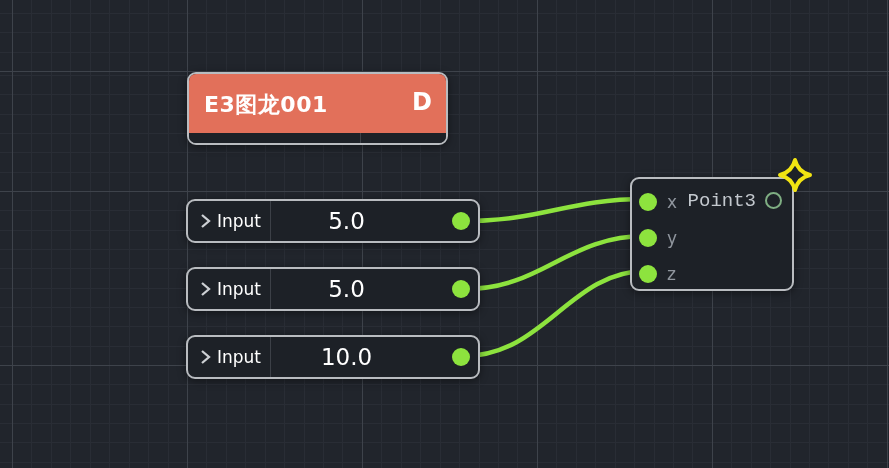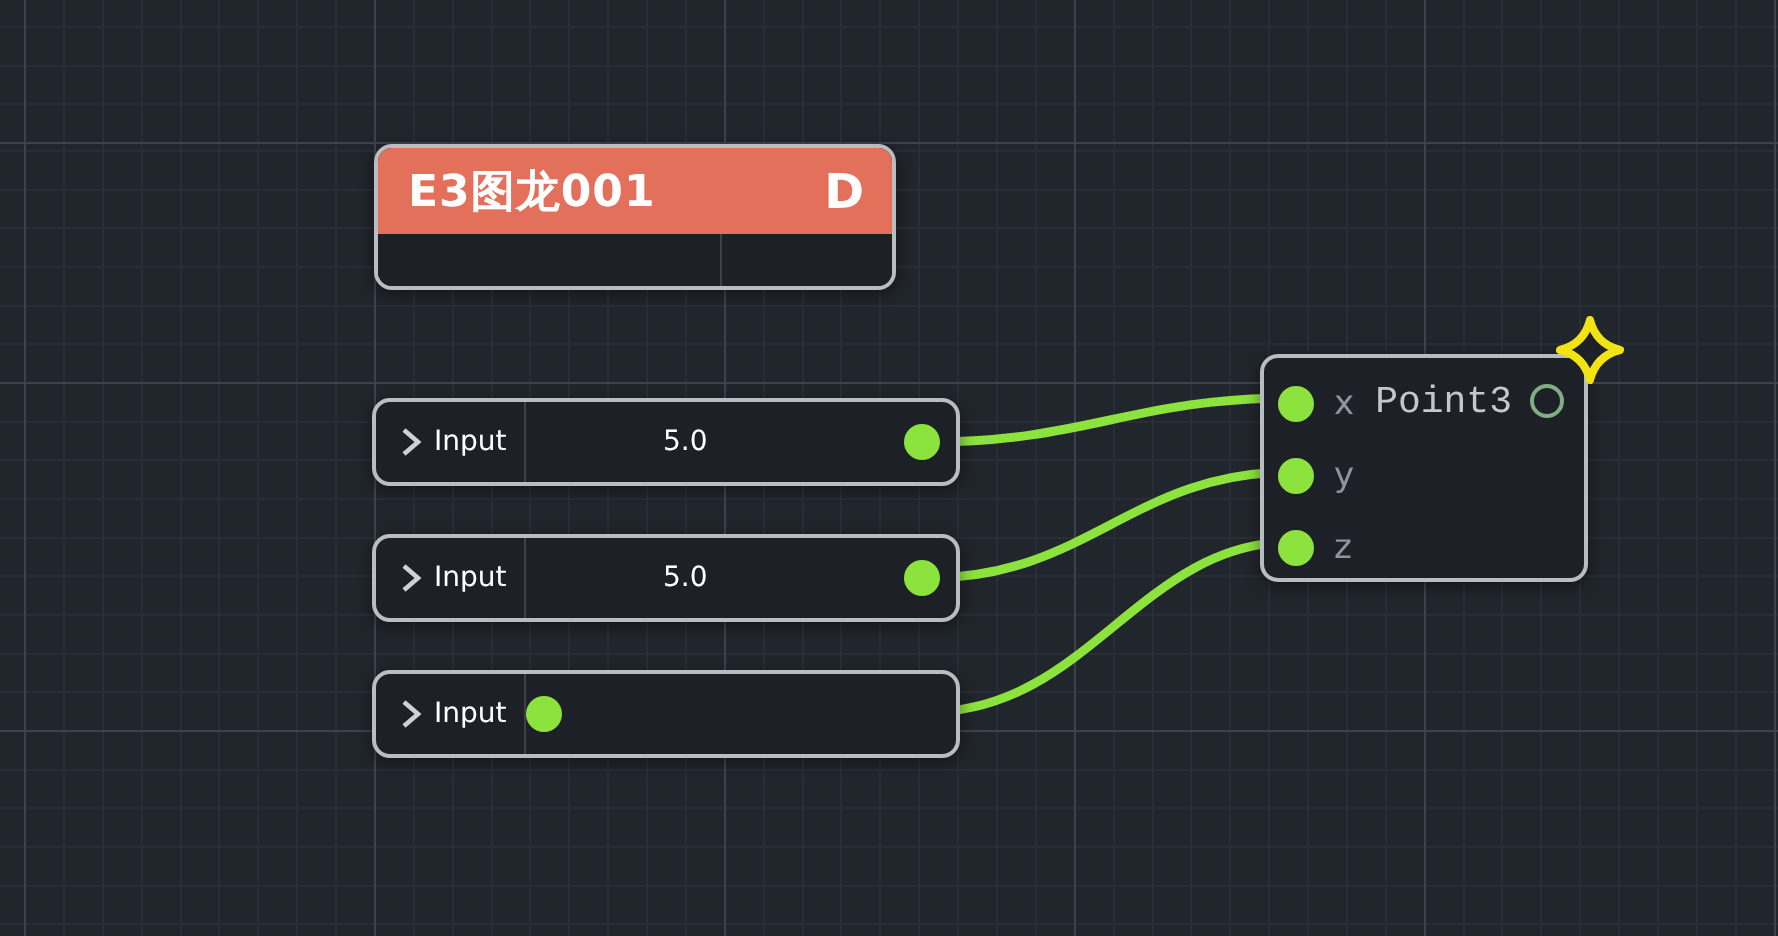--- a/index.html
+++ b/index.html
@@ -9,32 +9,32 @@
       repeating-linear-gradient(90deg,#3e434b 0 1px,transparent 1px 175px),
       repeating-linear-gradient(0deg,#3e434b 0 1px,transparent 1px 174px),
       repeating-linear-gradient(90deg,#292d35 0 1px,transparent 1px 19.44px),
       repeating-linear-gradient(0deg,#292d35 0 1px,transparent 1px 19.33px);
     background-position:12px 0,0 72px,12px 0,0 72px;}
   .wires{position:absolute;left:0;top:0;z-index:1;}
   .node{position:absolute;z-index:2;background:#1d2127;border:2px solid #b9bcc0;
     border-radius:9px;box-sizing:border-box;box-shadow:0 2px 8px rgba(0,0,0,.45);}
   
   .hdr-node{left:187px;top:72px;width:261px;height:73px;overflow:hidden;}
-  .hdr-bar{height:43px;background:#e2705a;display:flex;align-items:center;
-    padding:0 14px 0 15px;color:#fff;}
+  .hdr-bar{height:43px;background:#e2705a;display:flex;
+    padding:16px 14px 0 15px;color:#fff;}
   .hdr-title{font-size:22px;font-weight:bold;letter-spacing:.5px;flex:1;}
   .hdr-badge{font-size:24px;font-weight:600;line-height:1;}
   .hdr-body{position:relative;height:26px;background:#1d2127;}
   .hdr-divider{position:absolute;left:171px;top:0;bottom:0;width:1px;background:#3c4047;}
   
   .inode{left:186px;width:294px;height:44px;display:flex;align-items:center;}
   .inode .chev{width:14px;height:18px;margin-left:10px;flex:none;}
-  .inode .lbl{color:#ffffff;font-size:14px;font-weight:500;margin-left:5px;flex:none;}
+  .inode .lbl{color:#ffffff;font-size:17px;font-weight:500;margin-left:5px;flex:none;}
   .inode .divider{width:1px;align-self:stretch;background:#3c4047;margin-left:9px;flex:none;}
-  .inode .val{flex:1;text-align:center;color:#ffffff;font-size:14px;font-weight:500;
+  .inode .val{flex:1;text-align:center;color:#ffffff;font-size:23px;font-weight:500;
     padding-right:30px;}
   .port{width:18px;height:18px;border-radius:50%;background:#8de33e;flex:none;z-index:3;}
   .inode .port{margin-right:8px;}
   
   .pnode{left:630px;top:177px;width:164px;height:114px;}
   .prow{position:absolute;left:7px;display:flex;align-items:center;}
   .prow .plbl{color:#8f959d;font-size:17px;margin-left:10px;}
   .ptitle{position:absolute;right:36px;top:11px;color:#c3c8ce;font-size:19px;font-family:Liberation Mono, monospace;}
   .pring{position:absolute;right:10px;top:13px;width:13px;height:13px;border-radius:50%;
     border:2px solid #7fae83;}
@@ -80,20 +80,21 @@
     <div class="val">5.0</div>
     <div class="port"></div>
   </div>
 
   <div class="node inode" style="top:335px">
     <svg class="chev" viewBox="0 0 14 18">
       <path d="M4 3 L11 9 L4 15" fill="none" stroke="#cdd0d4" stroke-width="2.3"></path>
     </svg>
     <span class="lbl">Input</span>
     <div class="divider"></div>
+    <div class="val">10.0</div>
     <div class="port"></div>
   </div>
 
   <div class="node pnode">
     <span class="ptitle">Point3</span>
     <span class="pring"></span>
     <div class="prow" style="top:13px">
       <div class="port"></div>
       <span class="plbl">x</span>
     </div>

